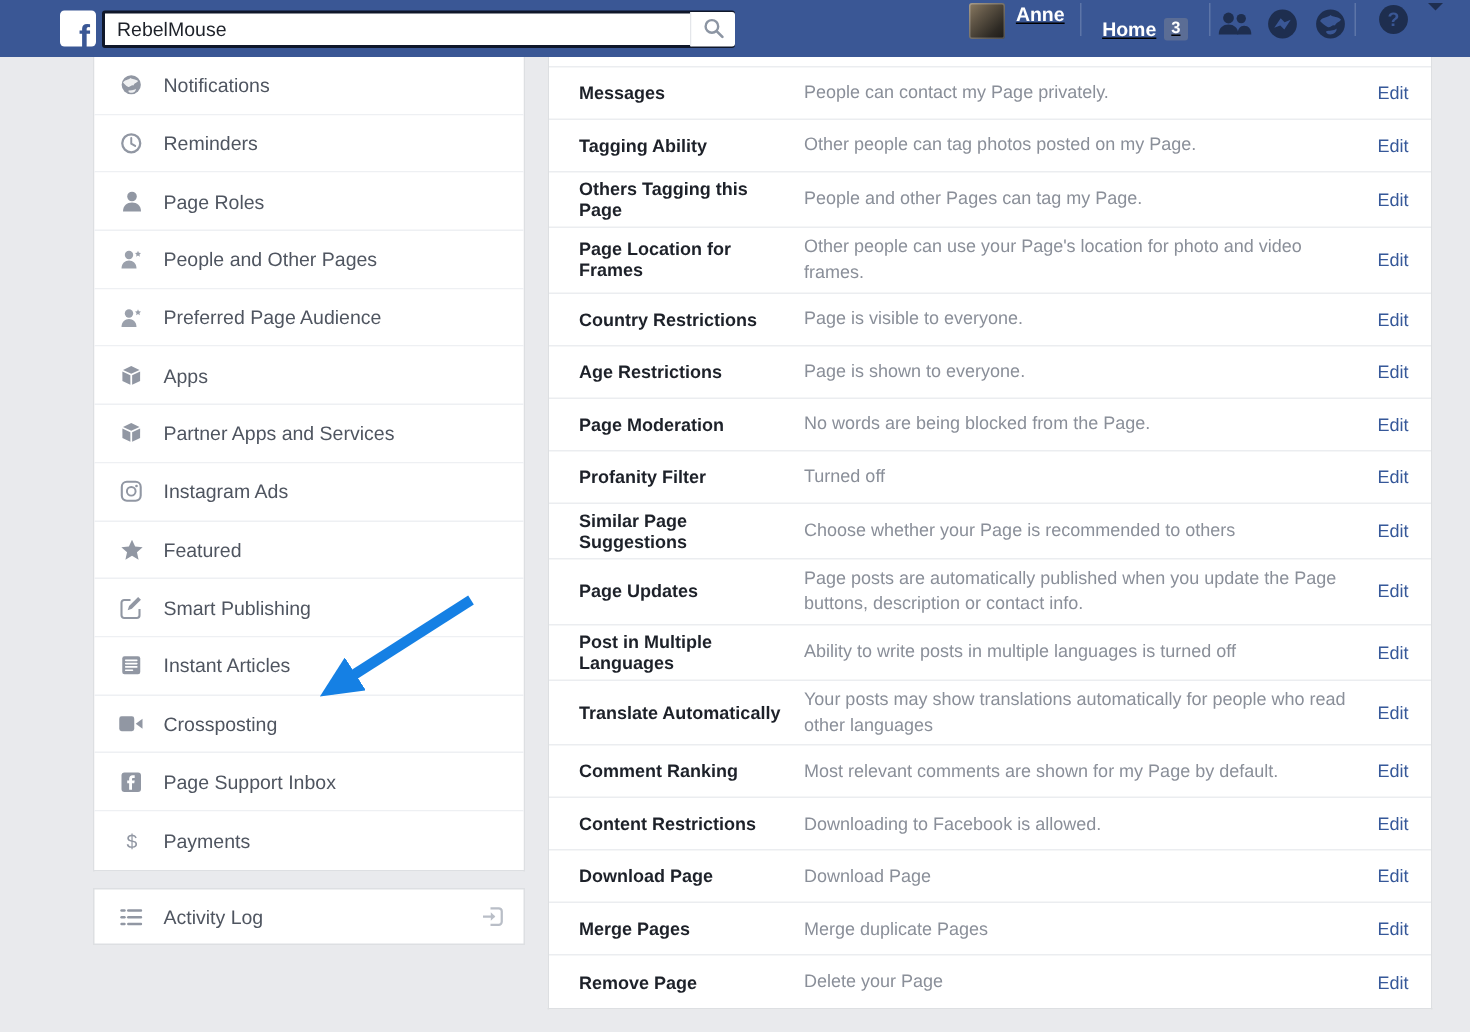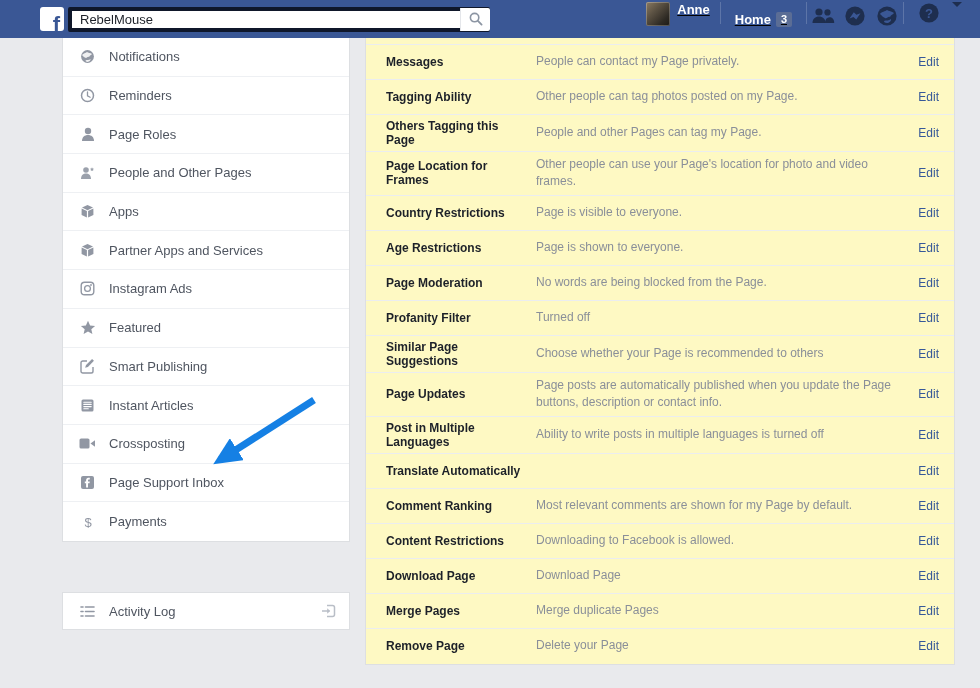--- a/index.html
+++ b/index.html
@@ -20,21 +20,21 @@
     margin-left:40px; position:relative; flex:0 0 auto; cursor:pointer;
   }
   .fb-logo span {
     position:absolute; right:4px; bottom:-5px; color:#3a5795;
     font-size:22px; font-weight:bold; line-height:1;
   }
   .search-wrap {
     position:relative; margin-left:4px; width:422px; height:25px; flex:0 0 auto;
   }
   .search-input {
-    width:100%; height:100%; border:4px solid #0f172a; border-radius:2px;
+    width:100%; height:100%; border:2px solid #0f172a; border-radius:2px;
     padding:0 34px 0 8px; font-size:13px; color:#1d2129; outline:none;
     font-family:inherit; background:#fff;
   }
   .search-btn {
     position:absolute; right:0; top:1px; width:30px; height:23px;
     border-left:1px solid #e4e6ea; display:flex; align-items:center; justify-content:center;
     cursor:pointer; background:#fff; border-radius:0 2px 2px 0;
   }
   .nav-right { display:flex; align-items:flex-start; margin-left:auto; margin-right:18px;text-decoration:underline; }
   .avatar {
@@ -71,21 +71,21 @@
   .side-item .txt { font-size:13px; color:#4f5560; }
   .activity-box {
     position:absolute; left:62px; top:592px; width:288px; height:38px; background:#fff;
     border:1px solid #dddfe2; display:flex; align-items:center; padding-left:16px; cursor:pointer;
   }
   .activity-box .ico { width:17px; margin-right:13px; display:flex; justify-content:center; }
   .activity-box .txt { font-size:13px; color:#4f5560; }
   .activity-box .goto { margin-left:auto; margin-right:12px; display:flex; }
   
   .main-panel {
-    position:absolute; left:365px; top:38px; width:590px; background:#fef9c3;
+    position:absolute; left:365px; top:38px; width:590px; background:#ffffff;
     border:1px solid #dddfe2; border-top:none;
   }
   .top-sliver { height:7px; border-bottom:1px solid #ebedf0; }
   .srow {
     display:flex; align-items:center; min-height:35px; padding:4px 15px 4px 20px;
     border-bottom:1px solid #ebedf0;
   }
   .srow:last-child { border-bottom:none; }
   .srow .name { width:150px; flex:0 0 auto; font-size:12px; font-weight:bold; color:#1d2129; padding-right:8px; }
   .srow .desc { width:372px; flex:0 0 auto; font-size:12px; color:#8a8f99; line-height:1.45; }
@@ -193,20 +193,32 @@
           <g fill="#9ba1ac">
       <circle cx="6" cy="5" r="2.8"></circle>
             <path d="M1 14c0-3.6 2.4-5.4 5-5.4s5 1.8 5 5.4z"></path>
       <path d="M12 2.2l.6 1.3 1.4.2-1 1 .2 1.4-1.2-.7-1.2.7.2-1.4-1-1 1.4-.2z"></path>
           </g>
         </svg>
     </span>
     <span class="txt">People and Other Pages</span>
   </div>
 
+  <div class="side-item">
+    <span class="ico">
+      <svg width="15" height="15" viewBox="0 0 15 15">
+          <g fill="#9ba1ac">
+      <circle cx="6" cy="5" r="2.8"></circle>
+            <path d="M1 14c0-3.6 2.4-5.4 5-5.4s5 1.8 5 5.4z"></path>
+      <path d="M12 2.2l.6 1.3 1.4.2-1 1 .2 1.4-1.2-.7-1.2.7.2-1.4-1-1 1.4-.2z"></path>
+          </g>
+        </svg>
+    </span>
+    <span class="txt">Preferred Page Audience</span>
+  </div>
 
   <div class="side-item">
     <span class="ico">
       <svg width="15" height="15" viewBox="0 0 15 15">
           <g fill="#9197a3">
       <path d="M7.5 1l5.5 2.6-5.5 2.6L2 3.6z"></path>
             <path d="M1.6 4.6l5.3 2.5v6.4L1.6 11z"></path>
       <path d="M13.4 4.6L8.1 7.1v6.4l5.3-2.5z"></path>
           </g>
         </svg>
@@ -373,20 +385,21 @@
     <div class="desc">Page posts are automatically published when you update the Page buttons, description or contact info.</div>
     <a class="edit">Edit</a>
   </div>
   <div class="srow">
     <div class="name">Post in Multiple Languages</div>
     <div class="desc">Ability to write posts in multiple languages is turned off</div>
     <a class="edit">Edit</a>
   </div>
   <div class="srow">
     <div class="name">Translate Automatically</div>
+    <div class="desc">Your posts may show translations automatically for people who read other languages</div>
     <a class="edit">Edit</a>
   </div>
   <div class="srow">
     <div class="name">Comment Ranking</div>
     <div class="desc">Most relevant comments are shown for my Page by default.</div>
     <a class="edit">Edit</a>
   </div>
   <div class="srow">
     <div class="name">Content Restrictions</div>
     <div class="desc">Downloading to Facebook is allowed.</div>

